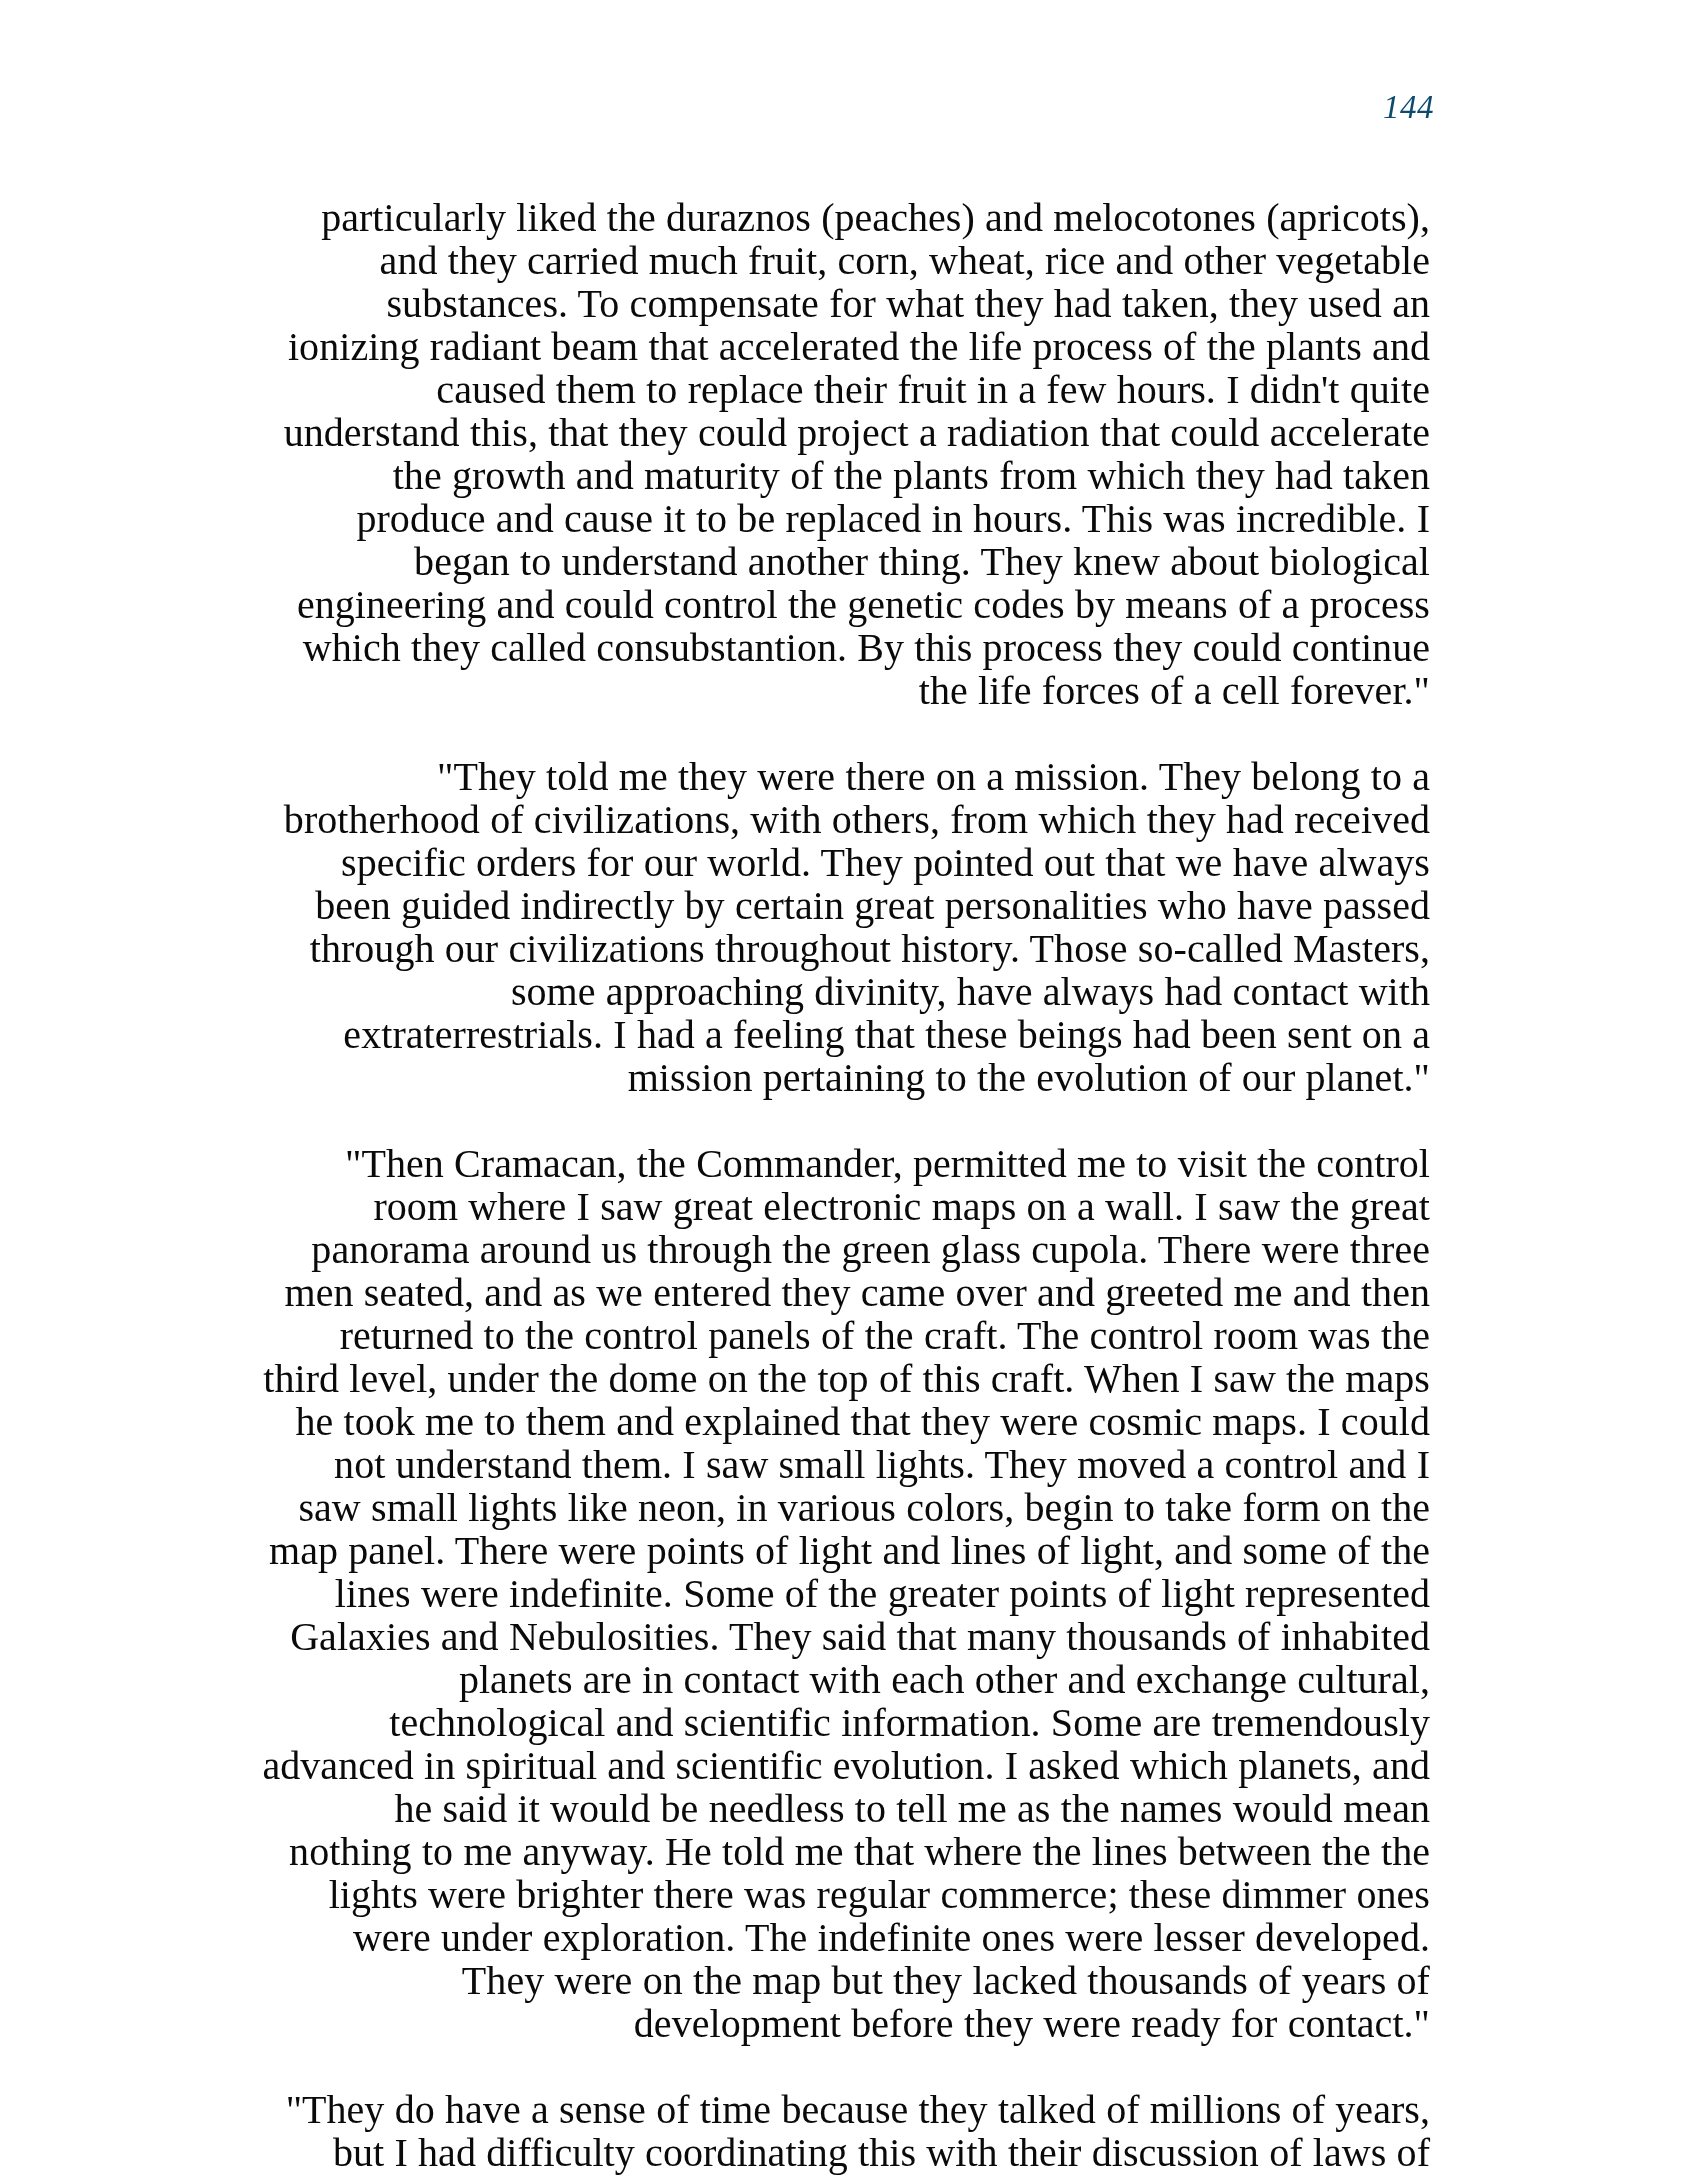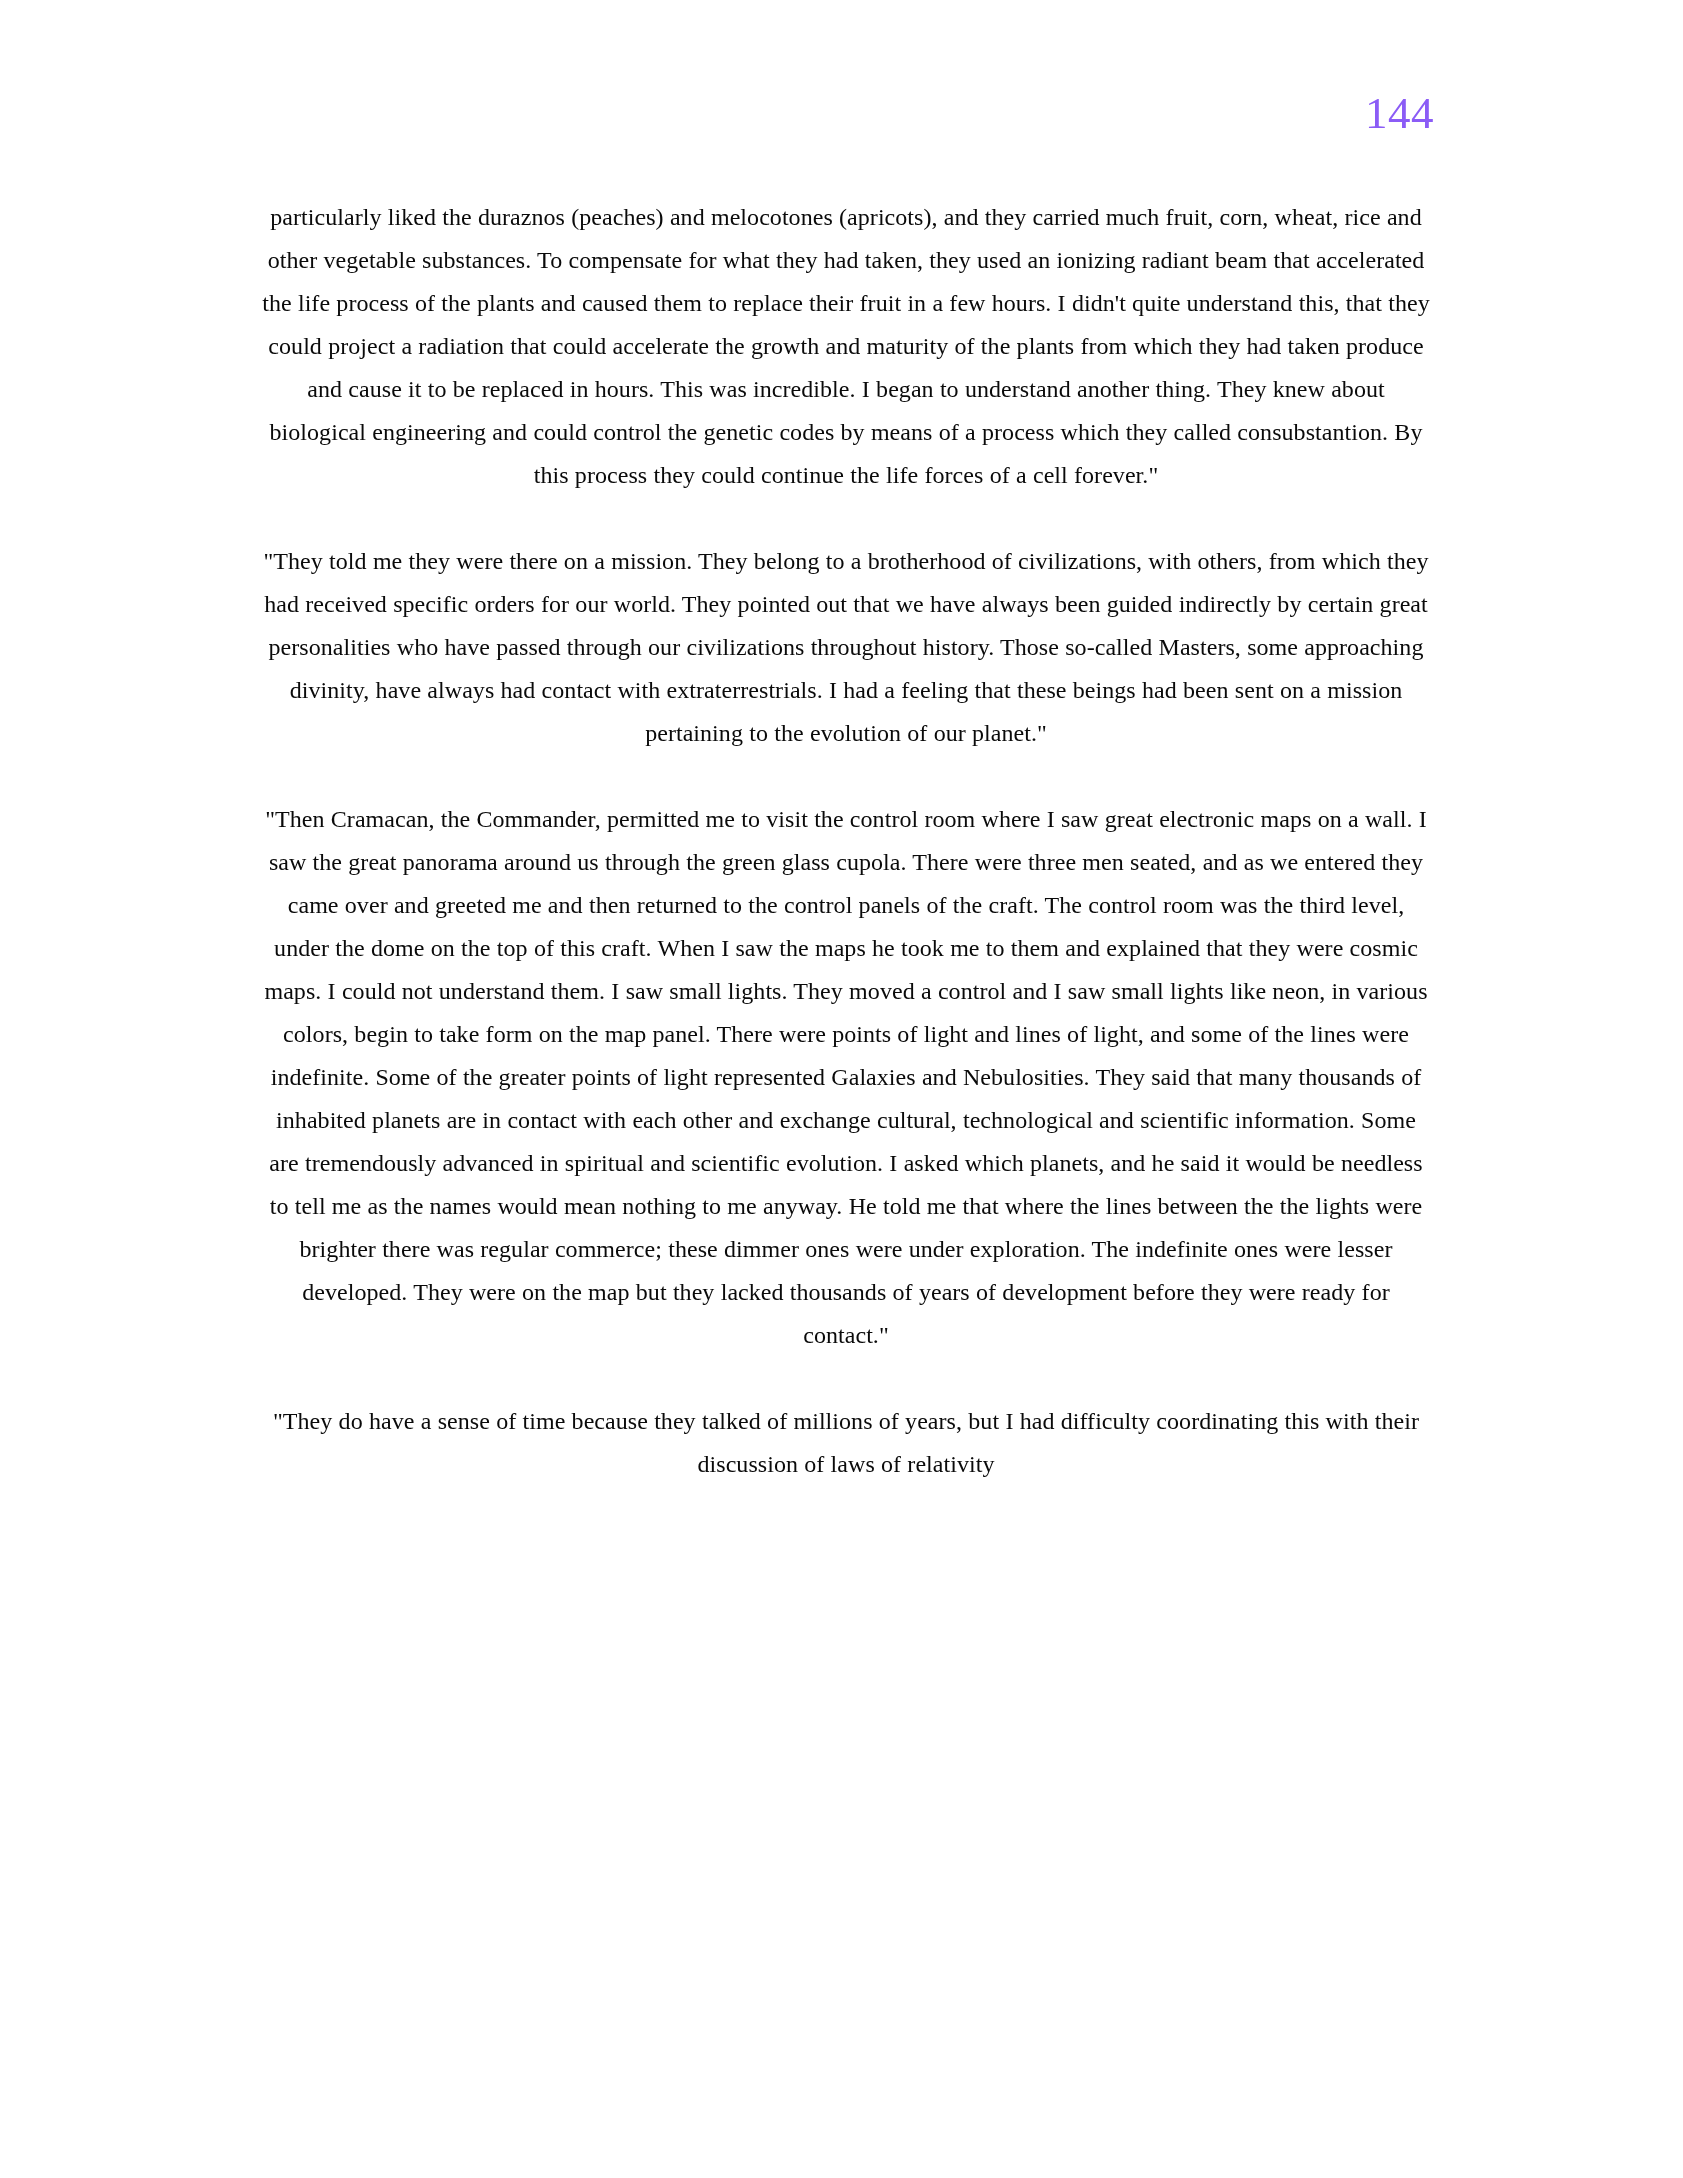--- a/index.html
+++ b/index.html
@@ -29,38 +29,39 @@
     position: absolute;
     top: 91px;
     left: 246px;
     width: 1188px;
     text-align: right;
     line-height: 1;
   }
 
   .page-number {
     font-family: "Liberation Serif", "DejaVu Serif", serif;
-    font-size: 45px;
-    color: #8b5cf6;
+    font-size: 33px;
+    color: #0c4a6e;
     letter-spacing: 0.5px;
+    font-style: italic;
   }
 
   
   .body-text {
     position: absolute;
     top: 196px;
     left: 246px;
     width: 1184px;
   }
 
   .paragraph {
-    font-size: 24px;
+    font-size: 40px;
     line-height: 43px;
     color: #0a0a0a;
-    text-align: center;
+    text-align: right;
     margin: 0 0 43px 16px;
     white-space: pre-wrap;
     word-spacing: 0.2px;
     letter-spacing: 0.05px;
     hyphens: none;
   }
 
   .paragraph:last-child {
     margin-bottom: 0;
   }

